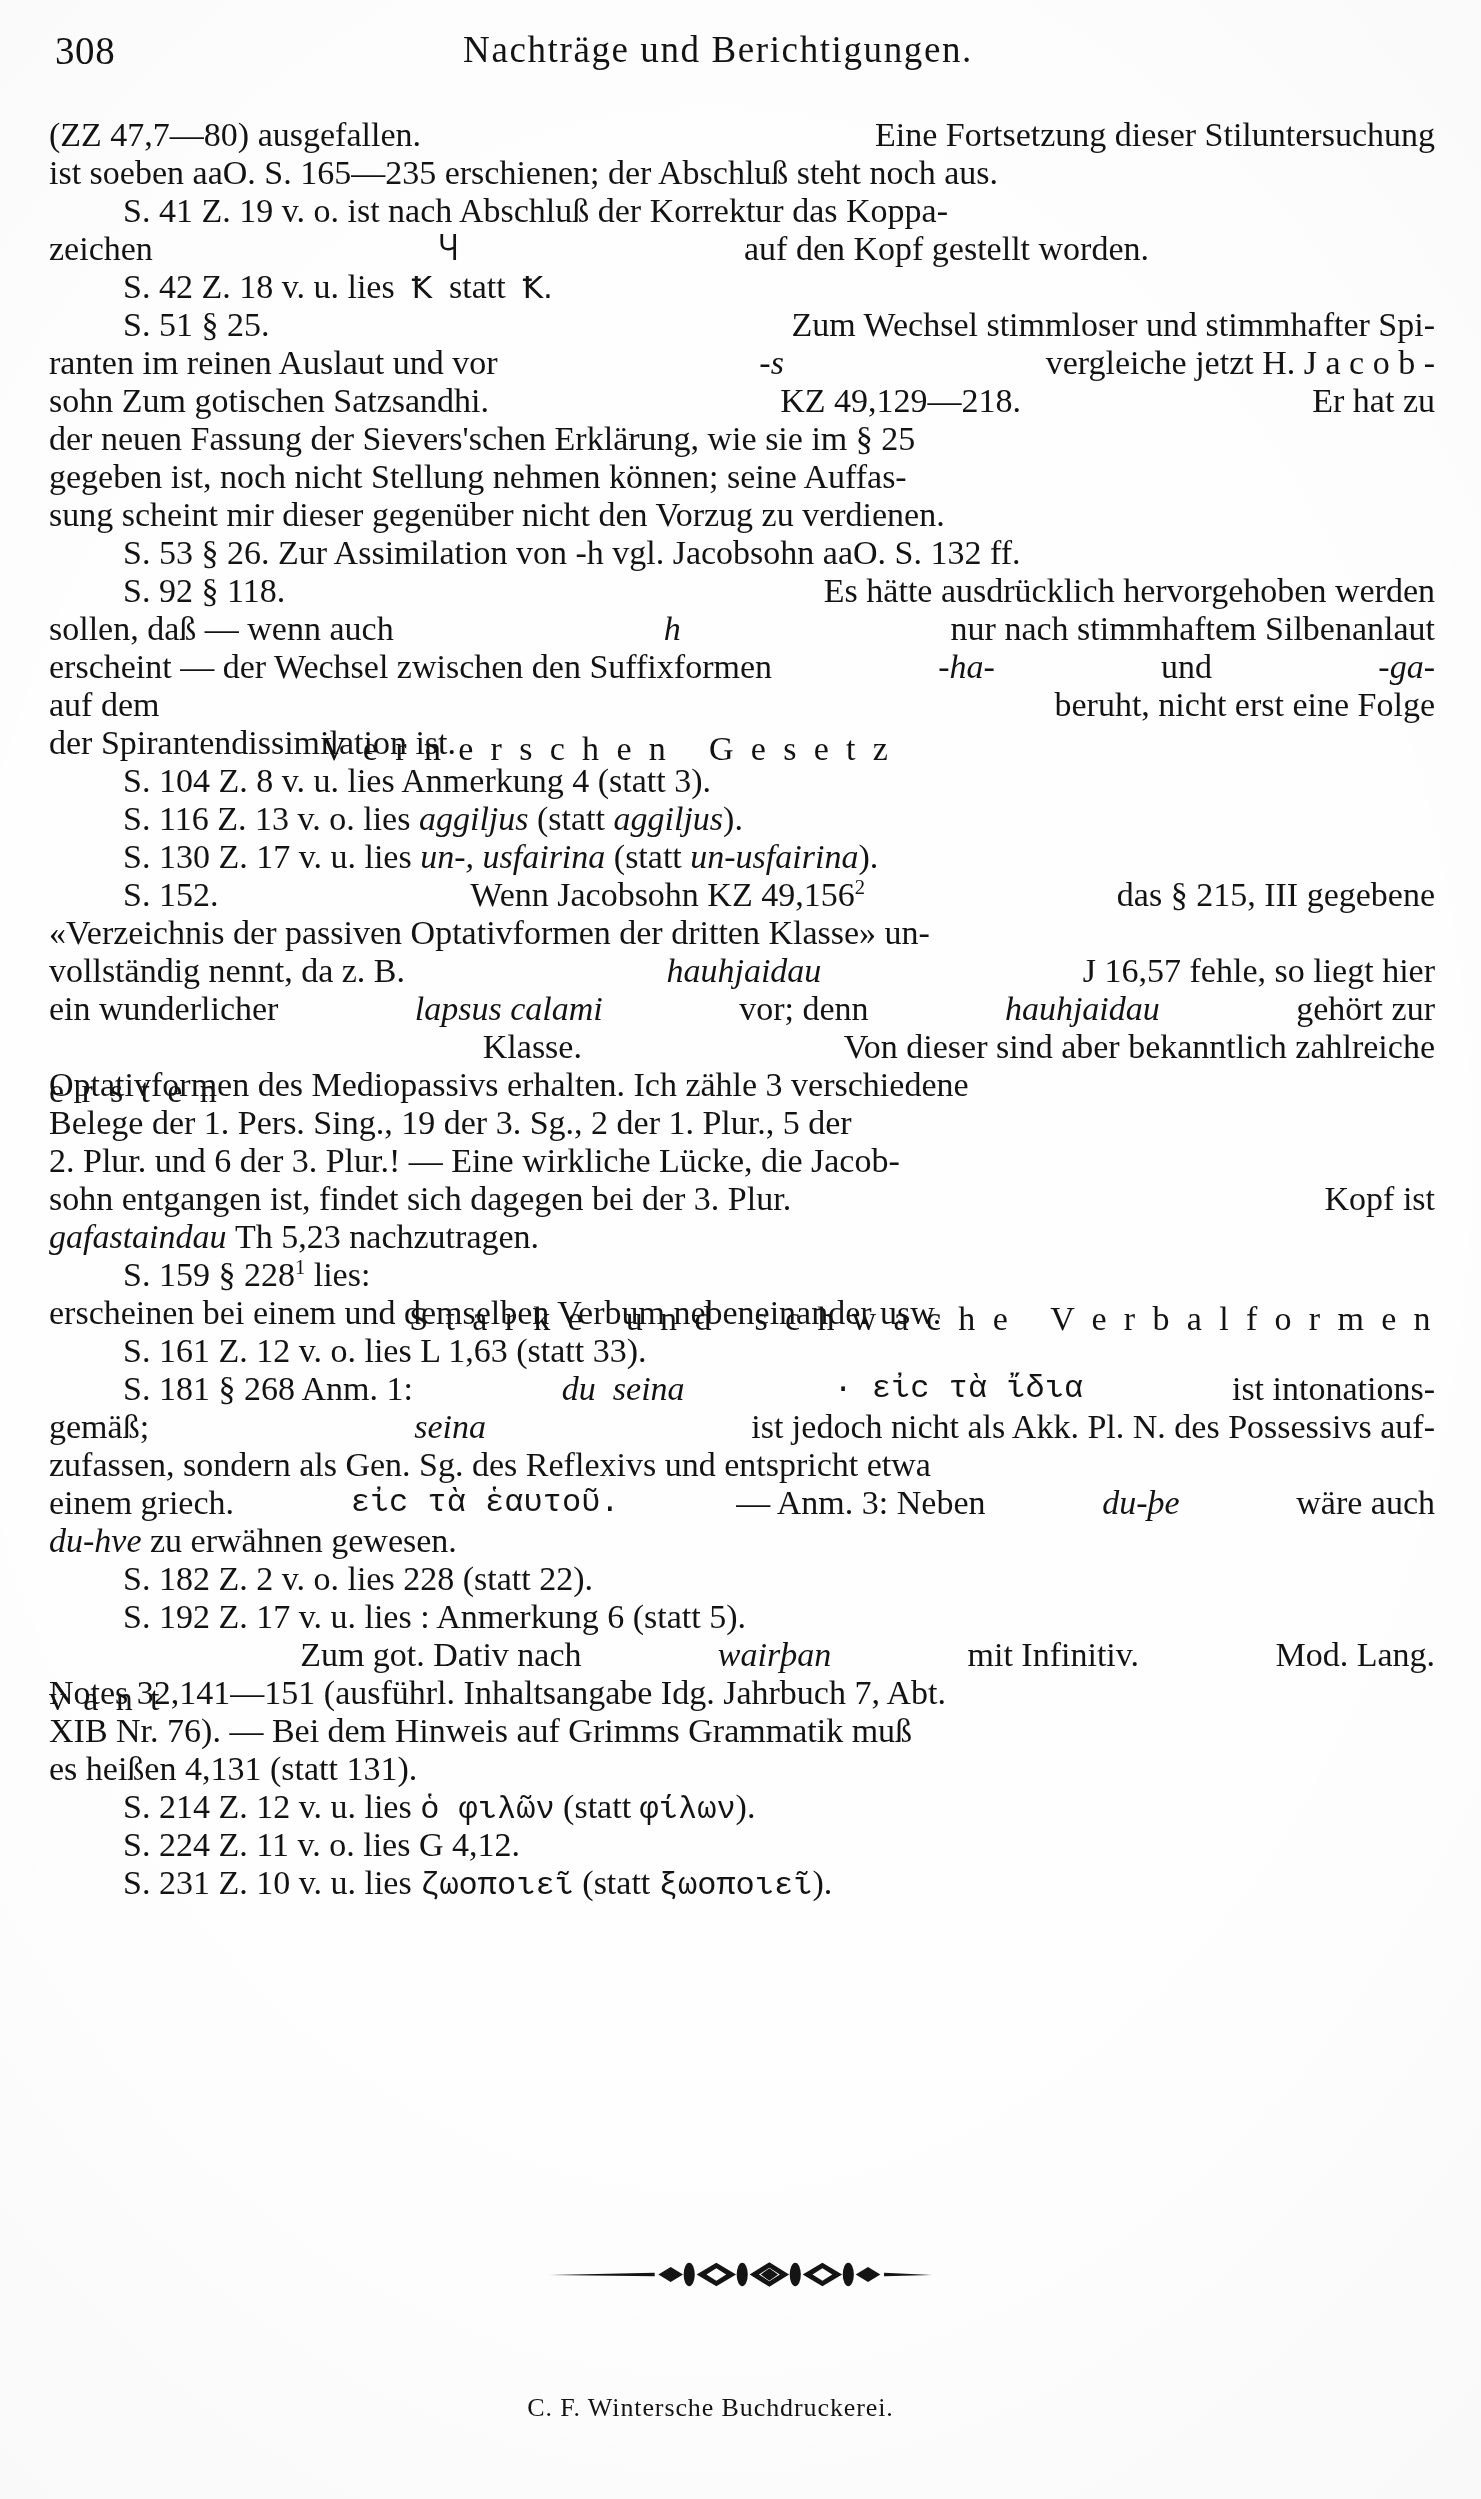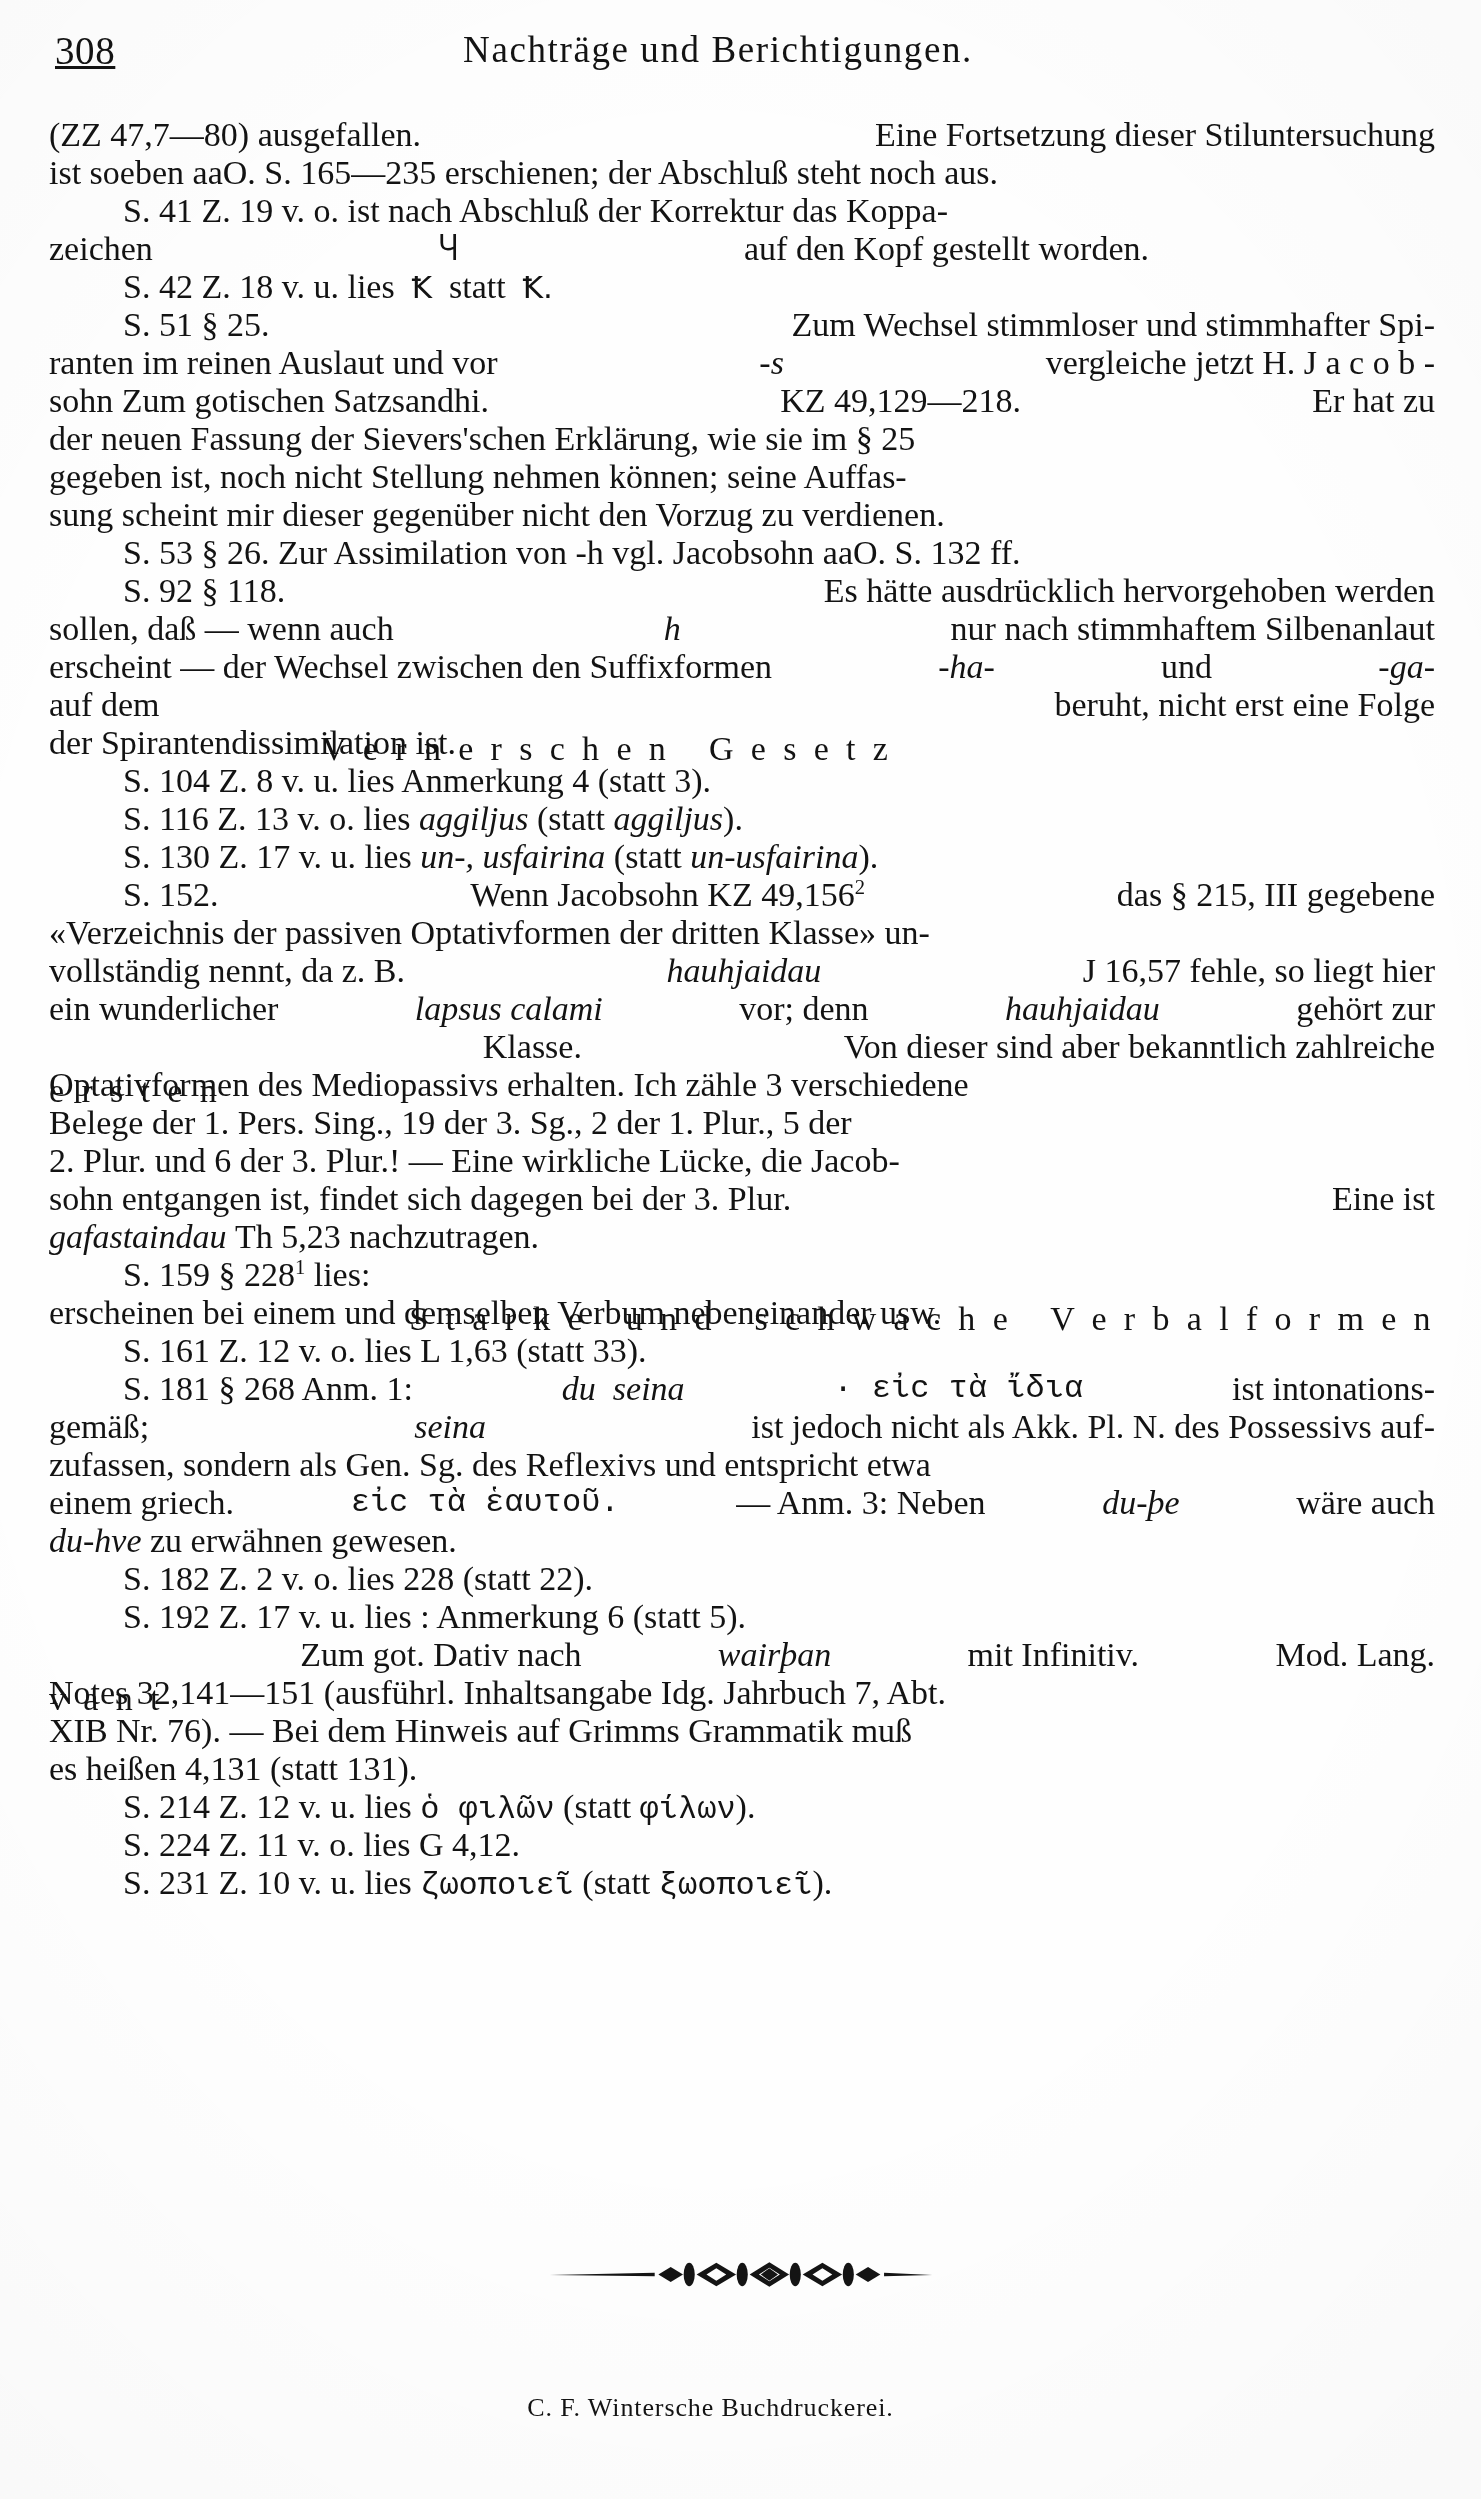--- a/index.html
+++ b/index.html
@@ -43,21 +43,20 @@
     width: 1481px;
     height: 69px;
   }
   .folio {
     position: absolute;
     left: 55px;
     top: 10px;
     font-size: 39px;
     letter-spacing: 0.6px;
     font-family: "Liberation Serif", "DejaVu Serif", serif;
-    text-decoration: underline;
   }
   .runtitle {
     position: absolute;
     left: 0;
     top: 10px;
     width: 1481px;
     text-align: center;
     font-size: 37px;
     letter-spacing: 1.6px;
     transform: translateX(-22.5px);
@@ -242,21 +241,21 @@
         <span>Klasse.</span>
         <span>Von dieser sind aber bekanntlich zahlreiche</span>
       </div>
 
     <div class="ln">Optativformen des Mediopassivs erhalten. Ich zähle 3 verschiedene</div>
     <div class="ln">Belege der 1. Pers. Sing.,  19 der 3. Sg.,  2 der 1. Plur.,  5 der</div>
     <div class="ln">2. Plur. und 6 der 3. Plur.! — Eine wirkliche Lücke, die Jacob-</div>
 
     <div class="ln j">
         <span>sohn entgangen ist, findet sich dagegen bei der 3. Plur.</span>
-        <span>Eine ist</span>
+        <span>Kopf ist</span>
       </div>
 
     <div class="ln"><span class="it">gafastaindau</span>&nbsp;<span>Th 5,23 nachzutragen.</span></div>
 
     <div class="ln ind j">
         <span><span>S. 159 § 228</span><span class="sup">1</span>&nbsp;<span>lies:</span></span>
         <span class="sp">S t a r k e   u n d   s c h w a c h e   V e r b a l f o r m e n</span>
       </div>
 
     <div class="ln">erscheinen bei einem und demselben Verbum nebeneinander usw.</div>

